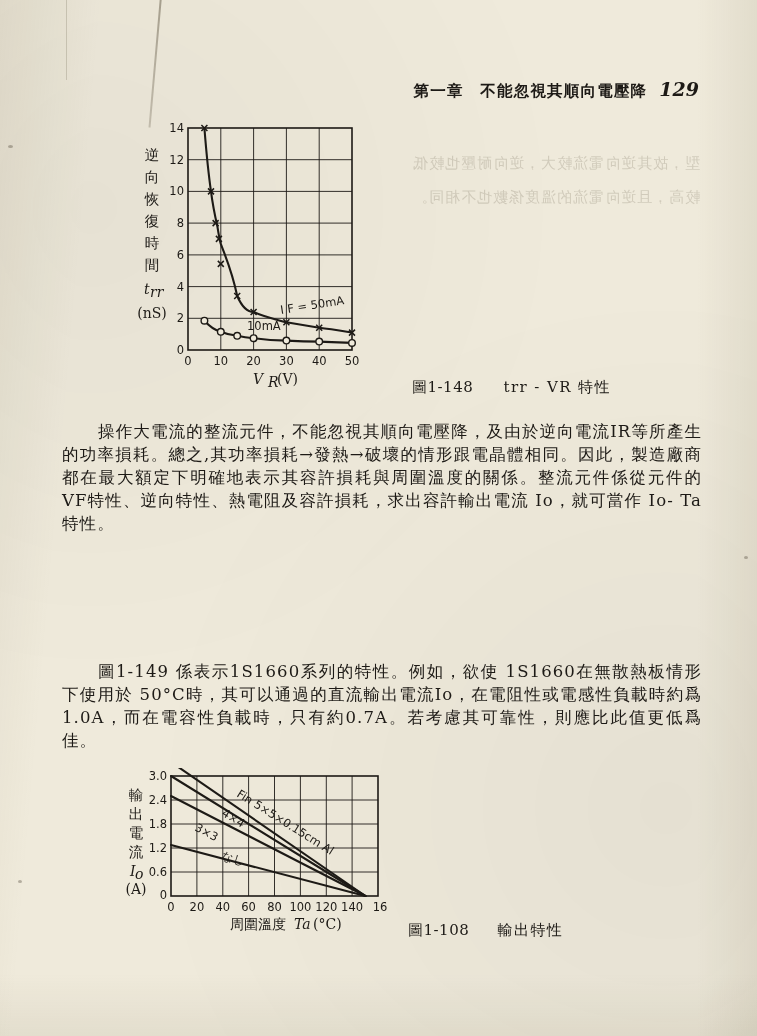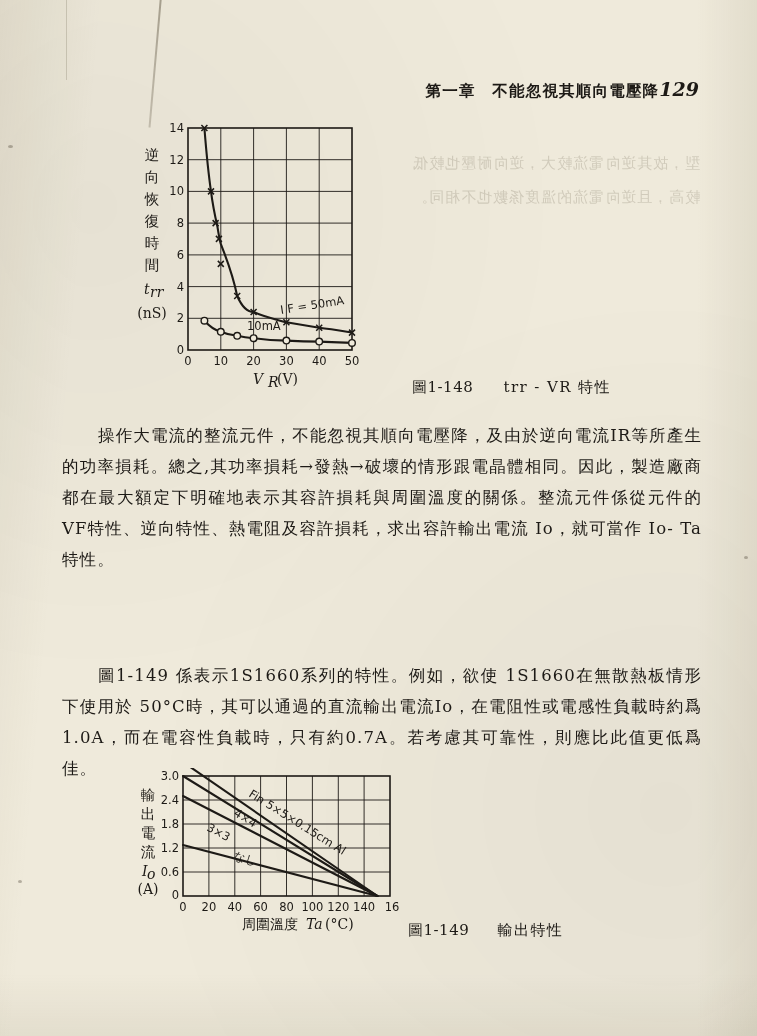--- a/index.html
+++ b/index.html
@@ -40,30 +40,30 @@
   }
 
   
   .running-head{
     position:absolute;left:0;right:58px;top:78px;
     text-align:right;font-size:15.5px;letter-spacing:1.2px;
     font-weight:700;
   }
   .running-head .pg{
     font-style:italic;font-weight:700;font-size:19px;
-    letter-spacing:0;
+    margin-left:12px;letter-spacing:0;
   }
 
   
   .body-col{position:absolute;left:62px;width:640px;}
   .sec-head{
     font-size:17px;font-weight:700;letter-spacing:1px;margin:0 0 6px 38px;
   }
   p.para{
-    margin:0;font-size:16.5px;line-height:31px;letter-spacing:1.1px;
+    margin:0;font-size:16.5px;line-height:23px;letter-spacing:1.1px;
     text-align:justify;text-justify:inter-character;
   }
   p.para.indent{text-indent:36px;}
 
   
   .fig-block{position:absolute;}
   .fig-caption{
     position:absolute;font-size:15px;letter-spacing:1.4px;white-space:nowrap;
   }
   .fig-caption .num{letter-spacing:0.5px;text-align:center;}
@@ -197,21 +197,21 @@
 </div>
 
 <div class="body-col" style="top:420px;">
   <p class="para indent">操作大電流的整流元件，不能忽視其順向電壓降，及由於逆向電流IR等所產生的功率損耗。總之,其功率損耗→發熱→破壞的情形跟電晶體相同。因此，製造廠商都在最大額定下明確地表示其容許損耗與周圍溫度的關係。整流元件係從元件的VF特性、逆向特性、熱電阻及容許損耗，求出容許輸出電流 Io，就可當作 Io- Ta特性。</p>
 </div>
 
 <div class="body-col" style="top:628px;margin-top:32px;">
   <p class="para indent">圖1-149 係表示1S1660系列的特性。例如，欲使 1S1660在無散熱板情形下使用於 50°C時，其可以通過的直流輸出電流Io，在電阻性或電感性負載時約爲1.0A，而在電容性負載時，只有約0.7A。若考慮其可靠性，則應比此值更低爲佳。</p>
 </div>
 
-<div class="fig-block" style="left:120px;top:768px;">
+<div class="fig-block" style="left:108px;top:768px;">
   <svg width="290" height="165" viewBox="0 0 290 165">
 
     <rect x="63" y="8" width="207" height="120" class="axline"></rect>
 
     <line x1="63" y1="32" x2="270" y2="32" class="grid"></line>
     <line x1="63" y1="56" x2="270" y2="56" class="grid"></line>
     <line x1="63" y1="80" x2="270" y2="80" class="grid"></line>
     <line x1="63" y1="104" x2="270" y2="104" class="grid"></line>
 
     <line x1="88.9" y1="8" x2="88.9" y2="128" class="grid"></line>
@@ -260,16 +260,16 @@
     <line class="curve" x1="63" y1="28" x2="257.4" y2="128"></line>
     <line class="curve" x1="63" y1="77" x2="257.4" y2="128"></line>
 
     <text class="curvelabel" x="128" y="28" transform="rotate(32 128 28)" font-size="10.5">Fin  5×5×0.15cm Al</text>
     <text class="curvelabel" x="113" y="47" transform="rotate(32 113 47)" font-size="11">4×4</text>
     <text class="curvelabel" x="86" y="62" transform="rotate(28 86 62)" font-size="11">3×3</text>
     <text class="curvelabel" x="113" y="91" transform="rotate(16 113 91)" font-size="11">なし</text>
   </svg>
 </div>
 <div class="fig-caption" style="left:408px;top:921px;">
-  <span class="num">圖1-149</span>
+  <span class="num">圖1-108</span>
   <span style="display:inline-block;width:16px"></span>
   <span>輸出特性</span>
 </div>
 
 </body></html>

